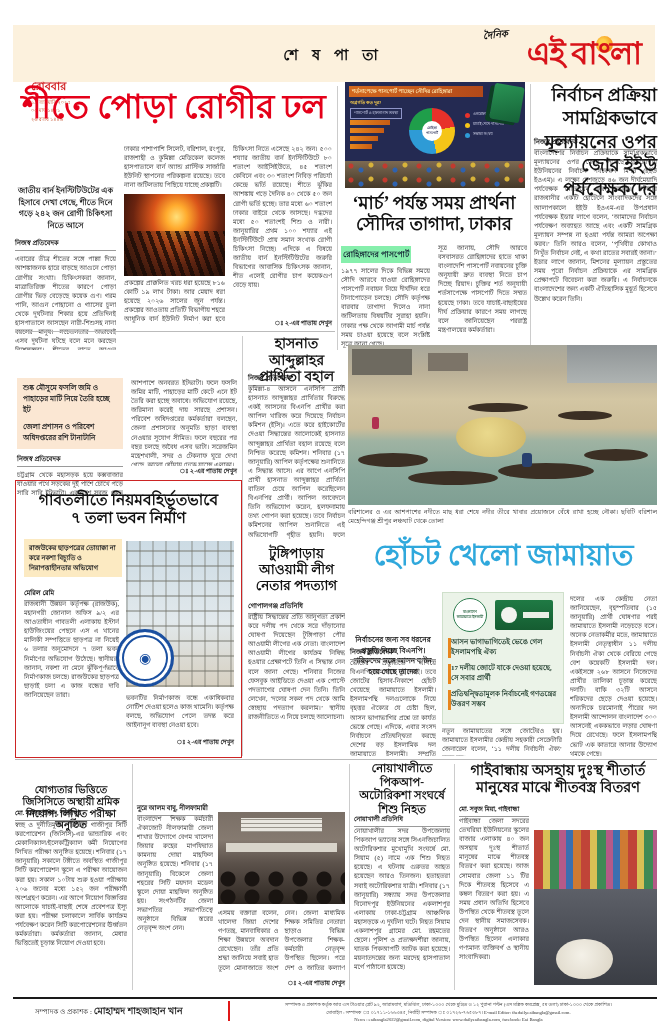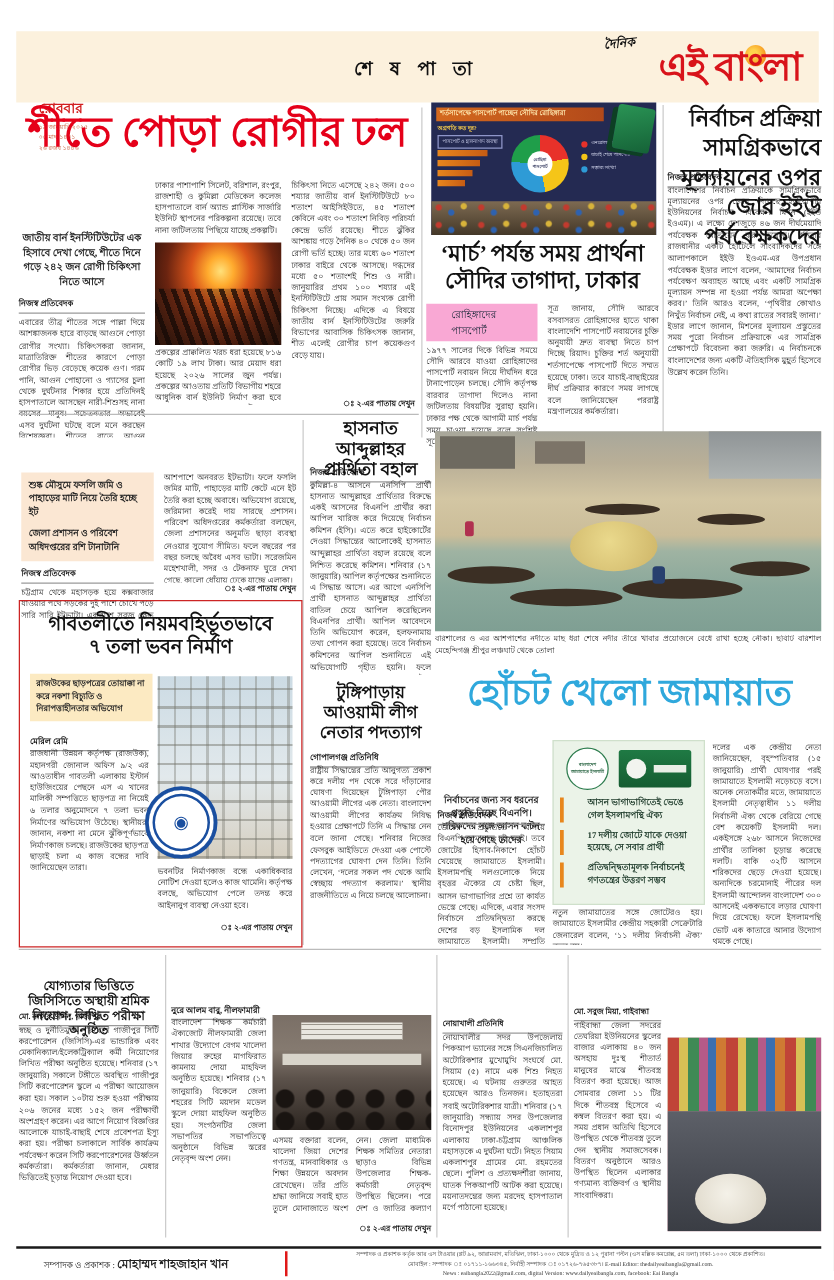--- a/index.html
+++ b/index.html
@@ -17,24 +17,24 @@
   .masthead{background:#fcf1dd;}
   .day{font-size:11px;font-weight:bold;color:#d21f1f;}
   .dates{font-size:5px;color:#c4502c;line-height:1.65;margin-top:2px;}
   .section-title{font-size:15px;font-weight:bold;letter-spacing:5px;color:#111;text-align:center;}
   .brand{font-size:31px;font-weight:bold;color:#d8131a;letter-spacing:-1px;line-height:1;}
   .brand-prefix{font-size:10px;font-weight:bold;font-style:italic;color:#111;transform:rotate(-6deg);}
   .sun{width:17px;height:17px;border-radius:50%;background:radial-gradient(circle at 40% 40%,#ffd34d 20%,#f7941d 70%,#e05a12 100%);}
   
   .pink-box{background:#fbe7d3;padding:5px 6px;font-size:7.3px;font-weight:bold;line-height:1.5;color:#222;}
   .yellow-box{background:#fceac2;padding:4px 5px;font-size:6.6px;font-weight:bold;line-height:1.5;color:#222;}
-  .tag{background:#f9a8d4;padding:2px 20px;font-size:8px;font-weight:normal;color:#123;display:inline-block;margin-bottom:3px;}
+  .tag{background:#86efac;padding:2px 2px;font-size:8px;font-weight:bold;color:#123;display:inline-block;margin-bottom:3px;}
   .red-box{border:1.5px solid #cc2424;}
   .green-panel{background:#ebf3e8;border:1px solid #cfe0cb;}
-  .bullet{border-left:3px solid #e8861d;padding-left:19px;font-size:7.1px;font-weight:bold;line-height:1.4;color:#1d3a2a;margin:6px 5px;}
+  .bullet{border-left:3px solid #e8861d;padding-left:0;font-size:7.1px;font-weight:bold;line-height:1.4;color:#1d3a2a;margin:6px 5px;}
   
   .photo{position:absolute;overflow:hidden;}
   .fire-photo{background:
      radial-gradient(ellipse at 52% 28%,#ffe07a 0%,#ffab2e 14%,#d9541a 32%,#6b2410 58%,#2a110a 85%);
   }
   .fire-hands{position:absolute;left:0;right:0;bottom:0;height:55%;
      background:repeating-linear-gradient(70deg,rgba(26,12,7,.85) 0 4px,rgba(70,35,18,.35) 4px 9px);}
   .river-photo{background:linear-gradient(180deg,#a8a79b 0%,#b9af97 16%,#d3c6a3 34%,#cbbd99 52%,#9fb3a2 60%,#8aa89b 78%,#7f9f93 100%);}
   .bridge{position:absolute;right:0;top:0;width:90px;height:38px;background:linear-gradient(180deg,#8f9496,#aeb3b2);}
   .hut{position:absolute;background:#6e6a60;}
@@ -268,25 +268,30 @@
     <div class="abs" style="left:6%;top:34%;width:88%;height:10%;background:#d8d4ca;"></div>
     <div class="heads"></div>
   </div>
   <div class="abs" style="left:218px;top:908px;width:127px;height:82px;">
     <div class="body-text" style="height:70px;column-count:2;column-gap:6px;">এসময় বক্তারা বলেন, খালেদা জিয়া দেশের গণতন্ত্র, মানবাধিকার ও শিক্ষা উন্নয়নে অবদান রেখেছেন। তাঁর প্রতি শ্রদ্ধা জানিয়ে সবাই হাত তুলে মোনাজাতে অংশ নেন। জেলা মাধ্যমিক শিক্ষক সমিতির নেতারা ছাড়াও বিভিন্ন উপজেলার শিক্ষক-কর্মচারী নেতৃবৃন্দ উপস্থিত ছিলেন। পরে দেশ ও জাতির কল্যাণ কামনা করে বিশেষ মোনাজাত করা হয়। সবশেষে সম্পাদক</div>
     <div class="cont">ঃ ২-এর পাতায় দেখুন</div>
   </div>
 
   <div class="vr" style="left:349px;top:764px;height:226px;"></div>
 
+  <div class="abs hl" style="left:354px;top:762px;width:96px;font-size:11.5px;">নোয়াখালীতে পিকআপ-অটোরিকশা সংঘর্ষে শিশু নিহত</div>
   <div class="abs byline" style="left:354px;top:814px;width:96px;font-size:6.2px;">নোয়াখালী প্রতিনিধি</div>
   <div class="abs body-text" style="left:354px;top:826px;width:96px;height:164px;">নোয়াখালীর সদর উপজেলায় পিকআপ ভ্যানের সঙ্গে সিএনজিচালিত অটোরিকশার মুখোমুখি সংঘর্ষে মো. সিয়াম (৫) নামে এক শিশু নিহত হয়েছে। এ ঘটনায় গুরুতর আহত হয়েছেন আরও তিনজন। হতাহতরা সবাই অটোরিকশার যাত্রী। শনিবার (১৭ জানুয়ারি) সন্ধ্যায় সদর উপজেলার বিনোদপুর ইউনিয়নের একলাশপুর এলাকায় ঢাকা-চট্টগ্রাম আঞ্চলিক মহাসড়কে এ দুর্ঘটনা ঘটে। নিহত সিয়াম একলাশপুর গ্রামের মো. রহমতের ছেলে। পুলিশ ও প্রত্যক্ষদর্শীরা জানায়, ঘাতক পিকআপটি আটক করা হয়েছে। ময়নাতদন্তের জন্য মরদেহ হাসপাতাল মর্গে পাঠানো হয়েছে।</div>
 
   <div class="vr" style="left:454px;top:764px;height:226px;"></div>
 
+  <div class="abs hl" style="left:459px;top:762px;width:198px;font-size:14.5px;">
+    <div>গাইবান্ধায় অসহায় দুঃস্থ শীতার্ত</div>
+    <div>মানুষের মাঝে শীতবস্ত্র বিতরণ</div>
+  </div>
   <div class="abs byline" style="left:459px;top:804px;width:70px;font-size:6.2px;">মো. সবুজ মিয়া, গাইবান্ধা</div>
   <div class="abs body-text" style="left:459px;top:816px;width:70px;height:174px;">গাইবান্ধা জেলা সদরের তেঘরিয়া ইউনিয়নের স্কুলের বাজার এলাকায় ৪০ জন অসহায় দুঃস্থ শীতার্ত মানুষের মাঝে শীতবস্ত্র বিতরণ করা হয়েছে। আজ সোমবার জেলা ১১ টির দিকে শীতবস্ত্র হিসেবে এ কম্বল বিতরণ করা হয়। এ সময় প্রধান অতিথি হিসেবে উপস্থিত থেকে শীতবস্ত্র তুলে দেন স্থানীয় সমাজসেবক। বিতরণ অনুষ্ঠানে আরও উপস্থিত ছিলেন এলাকার গণ্যমান্য ব্যক্তিবর্গ ও স্থানীয় সাংবাদিকরা।</div>
   <div class="abs photo blanket-photo" style="left:534px;top:830px;width:123px;height:155px;">
     <div class="blanket-top"></div>
     <div class="blanket-people"></div>
     <div class="bundle" style="left:18%;bottom:4%;width:46%;height:26%;"></div>
   </div>
 
   <div class="footer-rule" style="left:13px;top:997px;width:644px;height:2px;"></div>
   <div class="abs pub" style="left:35px;top:1004px;width:185px;">

